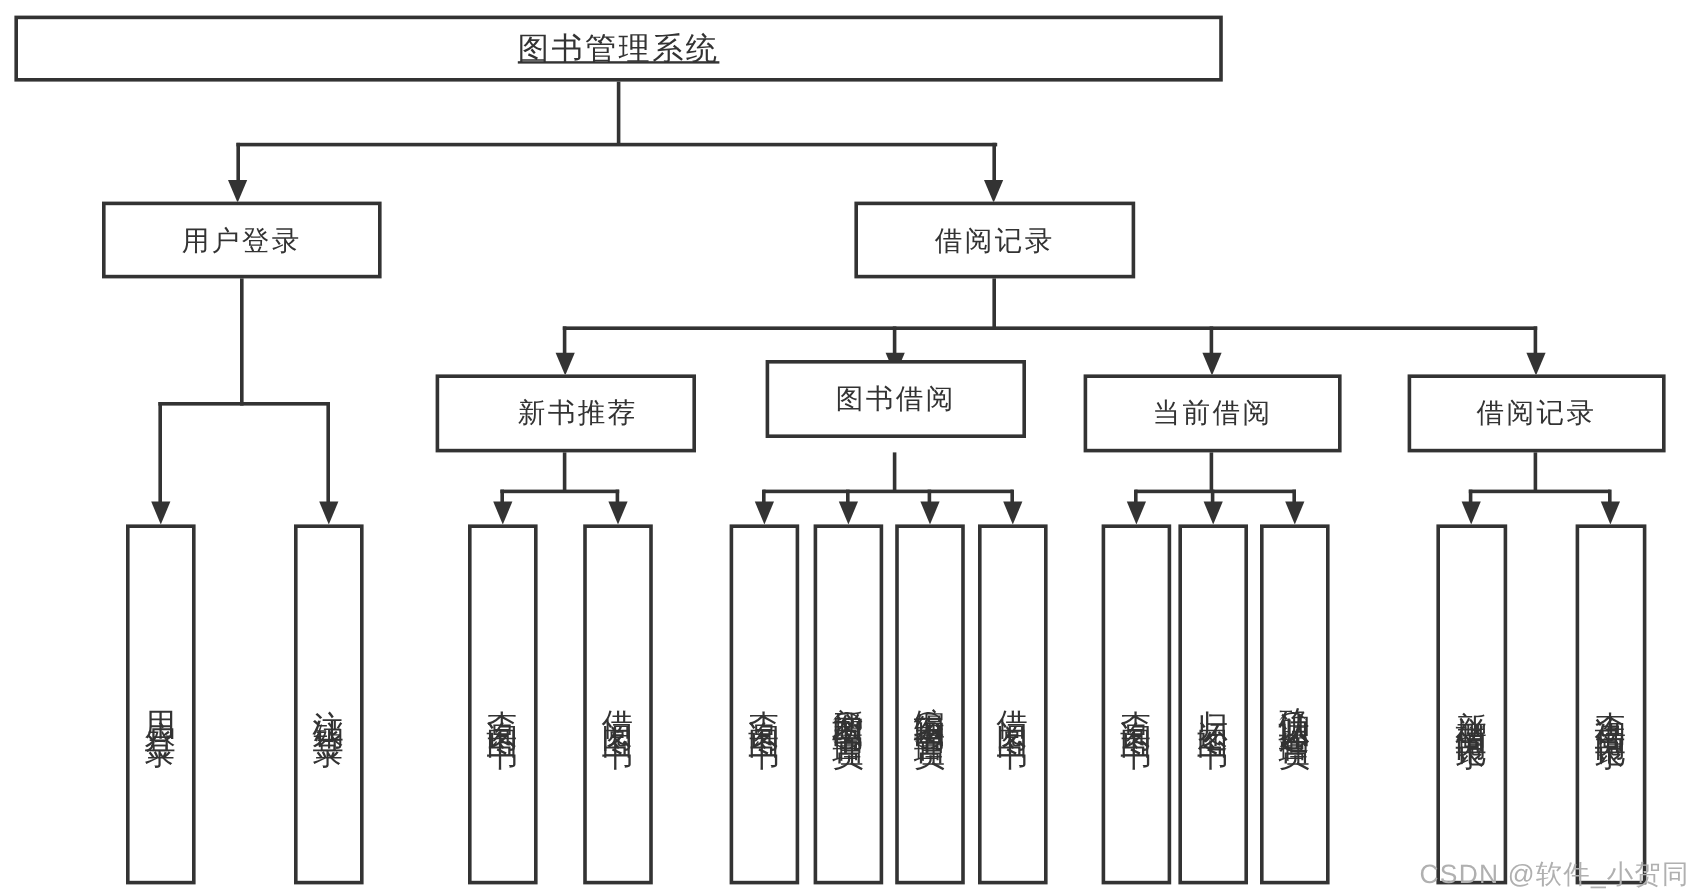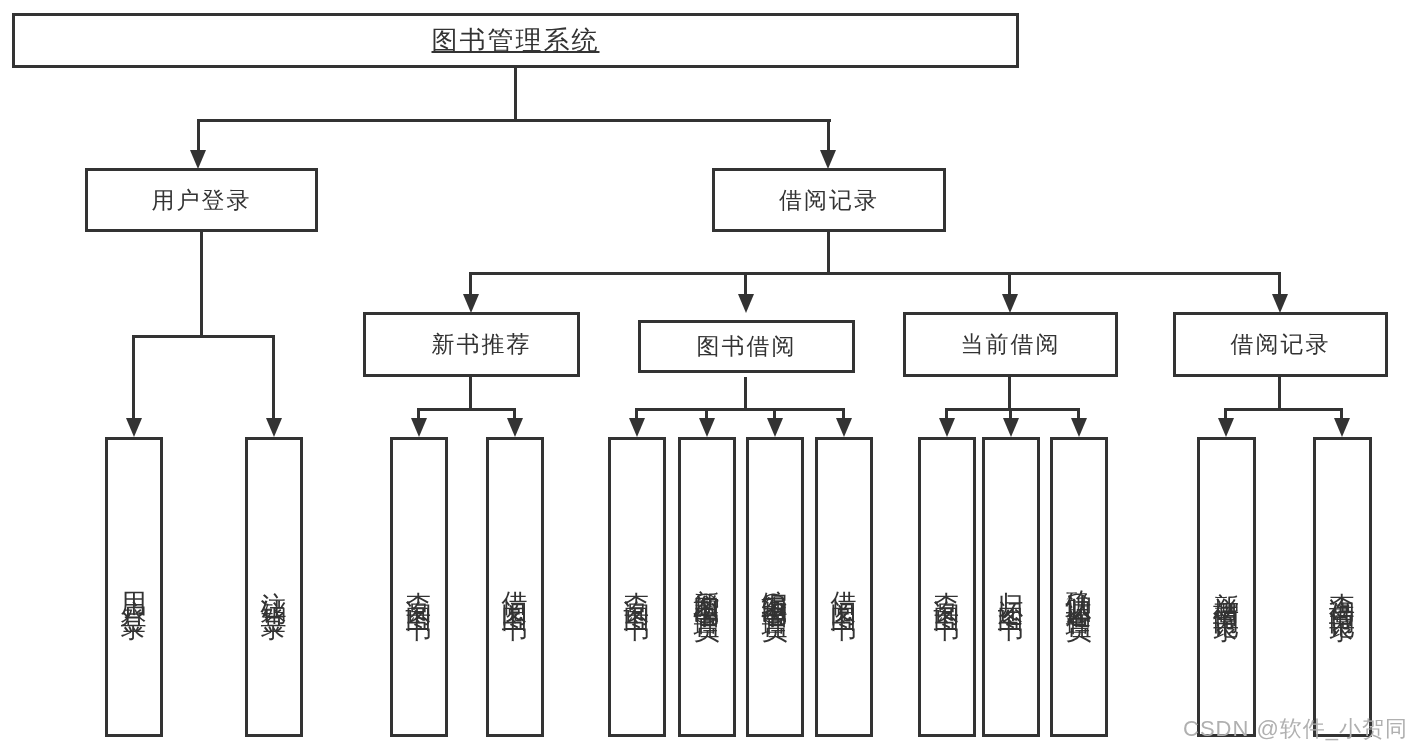--- a/index.html
+++ b/index.html
@@ -90,21 +90,21 @@
   <div class="line vline" style="left:1008px; top:272px; height:25px;"></div>
   <div class="line vline" style="left:1278px; top:272px; height:25px;"></div>
   <div class="arrow" style="left:463px; top:294px;"></div>
   <div class="arrow" style="left:738px; top:294px;"></div>
   <div class="arrow" style="left:1002px; top:294px;"></div>
   <div class="arrow" style="left:1272px; top:294px;"></div>
 
   <div class="box" style="left:363px; top:312px; width:217px; height:65px;padding-left:20px;">
     <span class="hlabel">新书推荐</span>
   </div>
-  <div class="box" style="left:638px; top:320px; width:217px; height:53px;">
+  <div class="box" style="left:638px; top:300px; width:217px; height:65px;">
     <span class="hlabel">图书借阅</span>
   </div>
   <div class="box" style="left:903px; top:312px; width:215px; height:65px;align-items:center;">
     <span class="hlabel">当前借阅</span>
   </div>
   <div class="box" style="left:1173px; top:312px; width:215px; height:65px;text-align:center;">
     <span class="hlabel">借阅记录</span>
   </div>
 
   <div class="line vline" style="left:469px; top:377px; height:33px;"></div>

